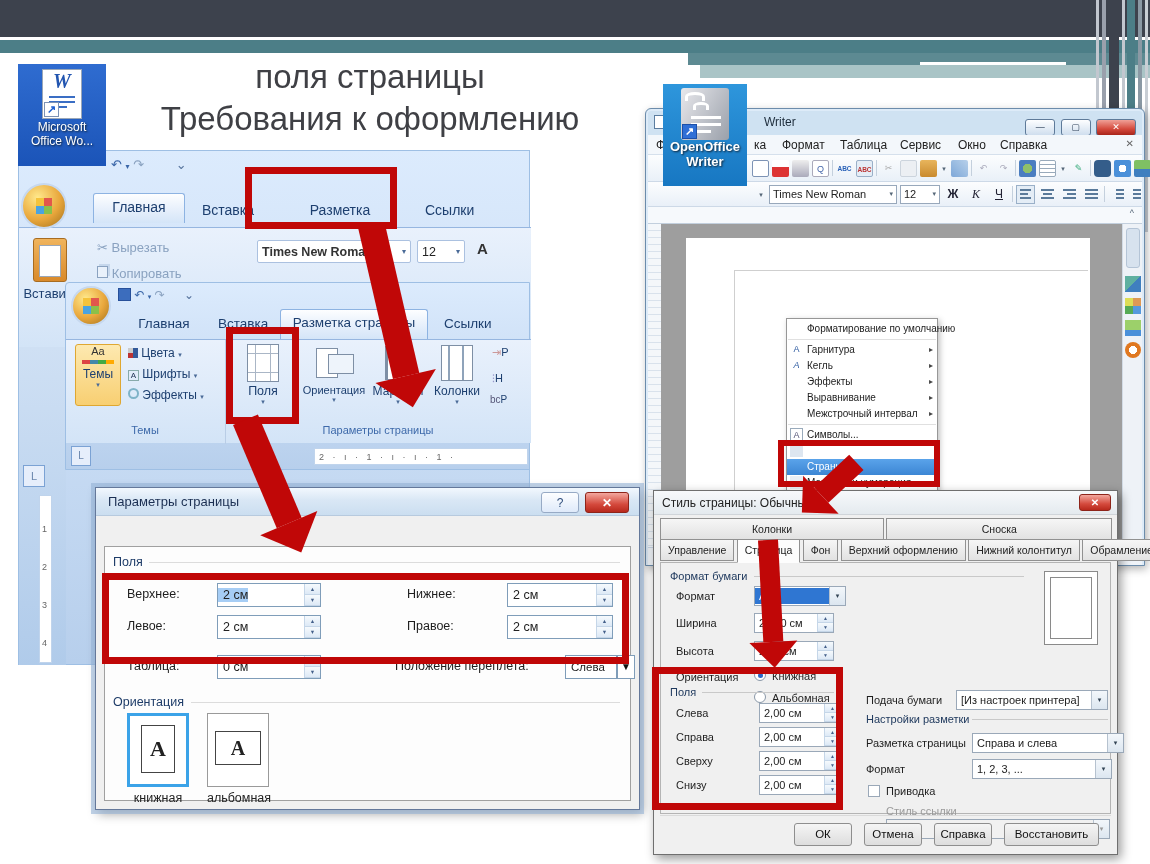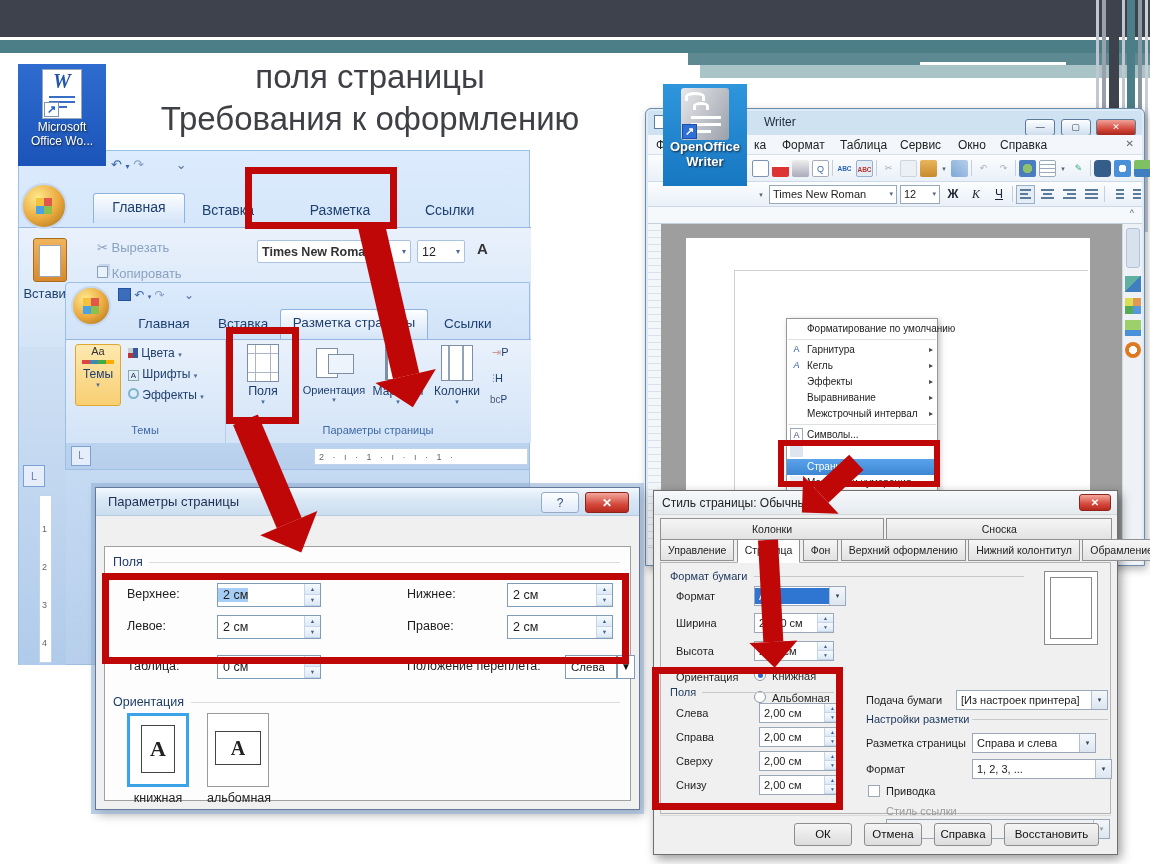--- a/index.html
+++ b/index.html
@@ -325,21 +325,21 @@
       </div>
 
       <div class="flabel" style="left:22px;top:112px">Таблица:</div>
       <div class="spinf" style="left:112px;top:108px;width:104px">
         <span class="val">0 см</span>
         <span class="spin">
             <span>▲</span>
             <span>▼</span>
           </span>
       </div>
-      <div class="flabel" style="left:302px;top:112px">Положение переплета:</div>
+      <div class="flabel" style="left:290px;top:112px">Положение переплета:</div>
       <div class="spinf" style="left:460px;top:108px;width:52px">
         <span class="val" style="font-size:11.5px">Слева</span>
       </div>
       <div class="abs" style="left:512px;top:108px;width:18px;height:24px;background:#fff;border:1px solid #7f9db9;text-align:center;font-size:10px;line-height:22px;color:#111">▼</div>
 
       <div class="cap abs" style="left:8px;top:148px">Ориентация</div>
       <div class="hline abs" style="left:86px;top:155px;right:10px"></div>
       <div class="abs" style="left:22px;top:166px;width:62px;height:74px;border:3px solid #3ba3e8;background:#fff;text-align:center">
         <div style="display:inline-block;width:34px;height:48px;border:1px solid #444;margin-top:9px;font:bold 22px 'Liberation Serif',serif;color:#222;line-height:46px">A</div>
       </div>
@@ -582,21 +582,21 @@
       <span class="val">2,00 см</span>
       <span class="spin">
           <span>▲</span>
           <span>▼</span>
         </span>
     </div>
 
     <div class="gcap abs" style="left:212px;top:222px">Настройки разметки</div>
     <div class="hline abs" style="left:318px;top:228px;width:136px;background:#c9c9c9"></div>
     <div class="glab" style="left:212px;top:246px">Разметка страницы</div>
-    <div class="gcombo" style="left:318px;top:242px;width:124px">
+    <div class="gcombo" style="left:318px;top:242px;width:152px">
       <span>Справа и слева</span>
       <span class="dd">▾</span>
     </div>
     <div class="glab" style="left:212px;top:272px">Формат</div>
     <div class="gcombo" style="left:318px;top:268px;width:140px">
       <span>1, 2, 3, ...</span>
       <span class="dd">▾</span>
     </div>
     <div class="abs" style="left:214px;top:294px;width:12px;height:12px;background:#fff;border:1px solid #9aa8b8"></div>
     <div class="glab" style="left:232px;top:294px">Приводка</div>

